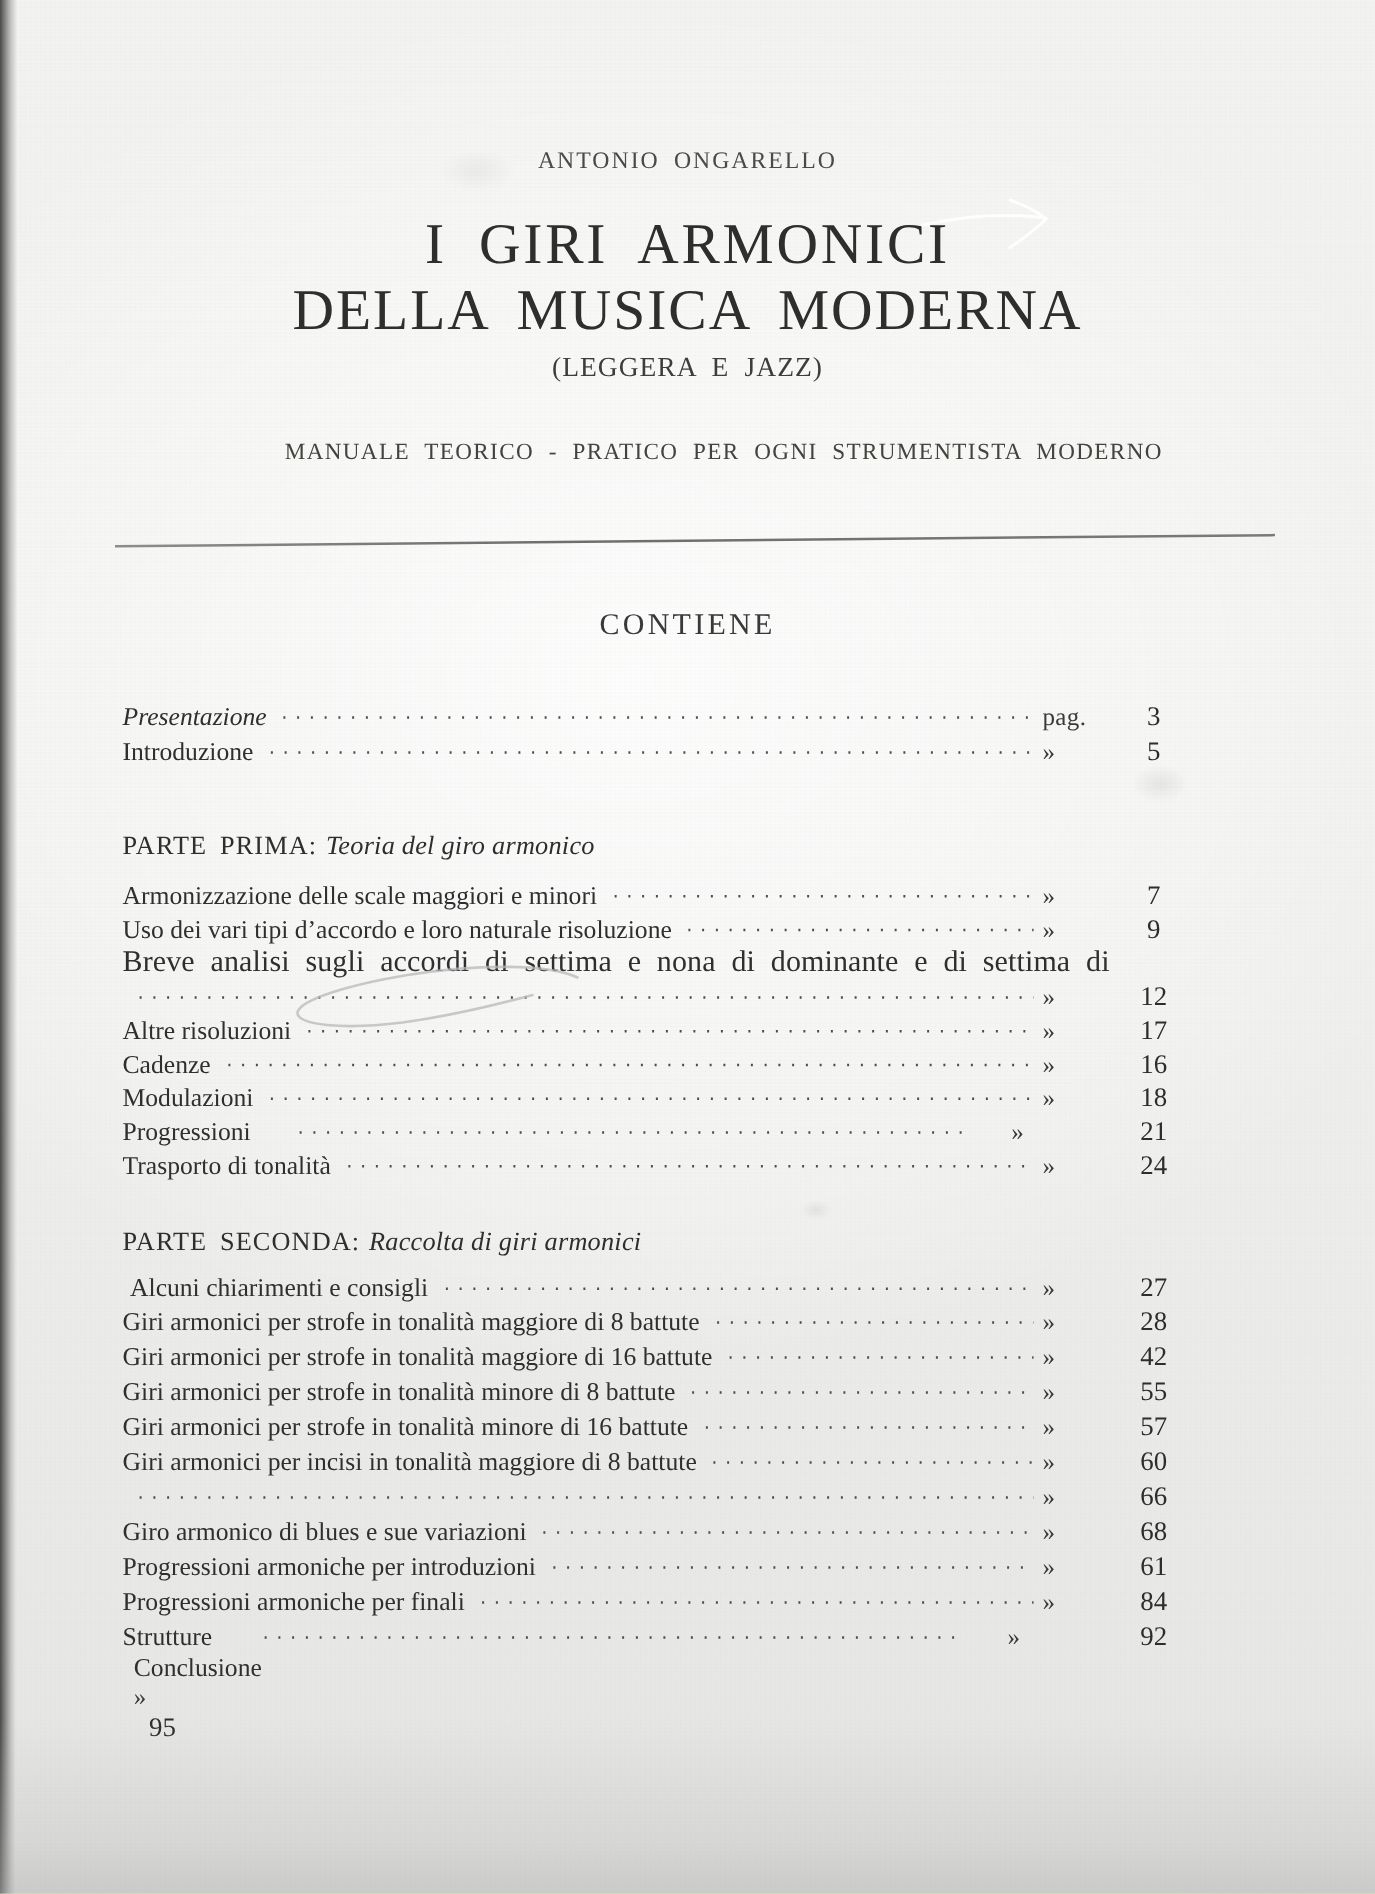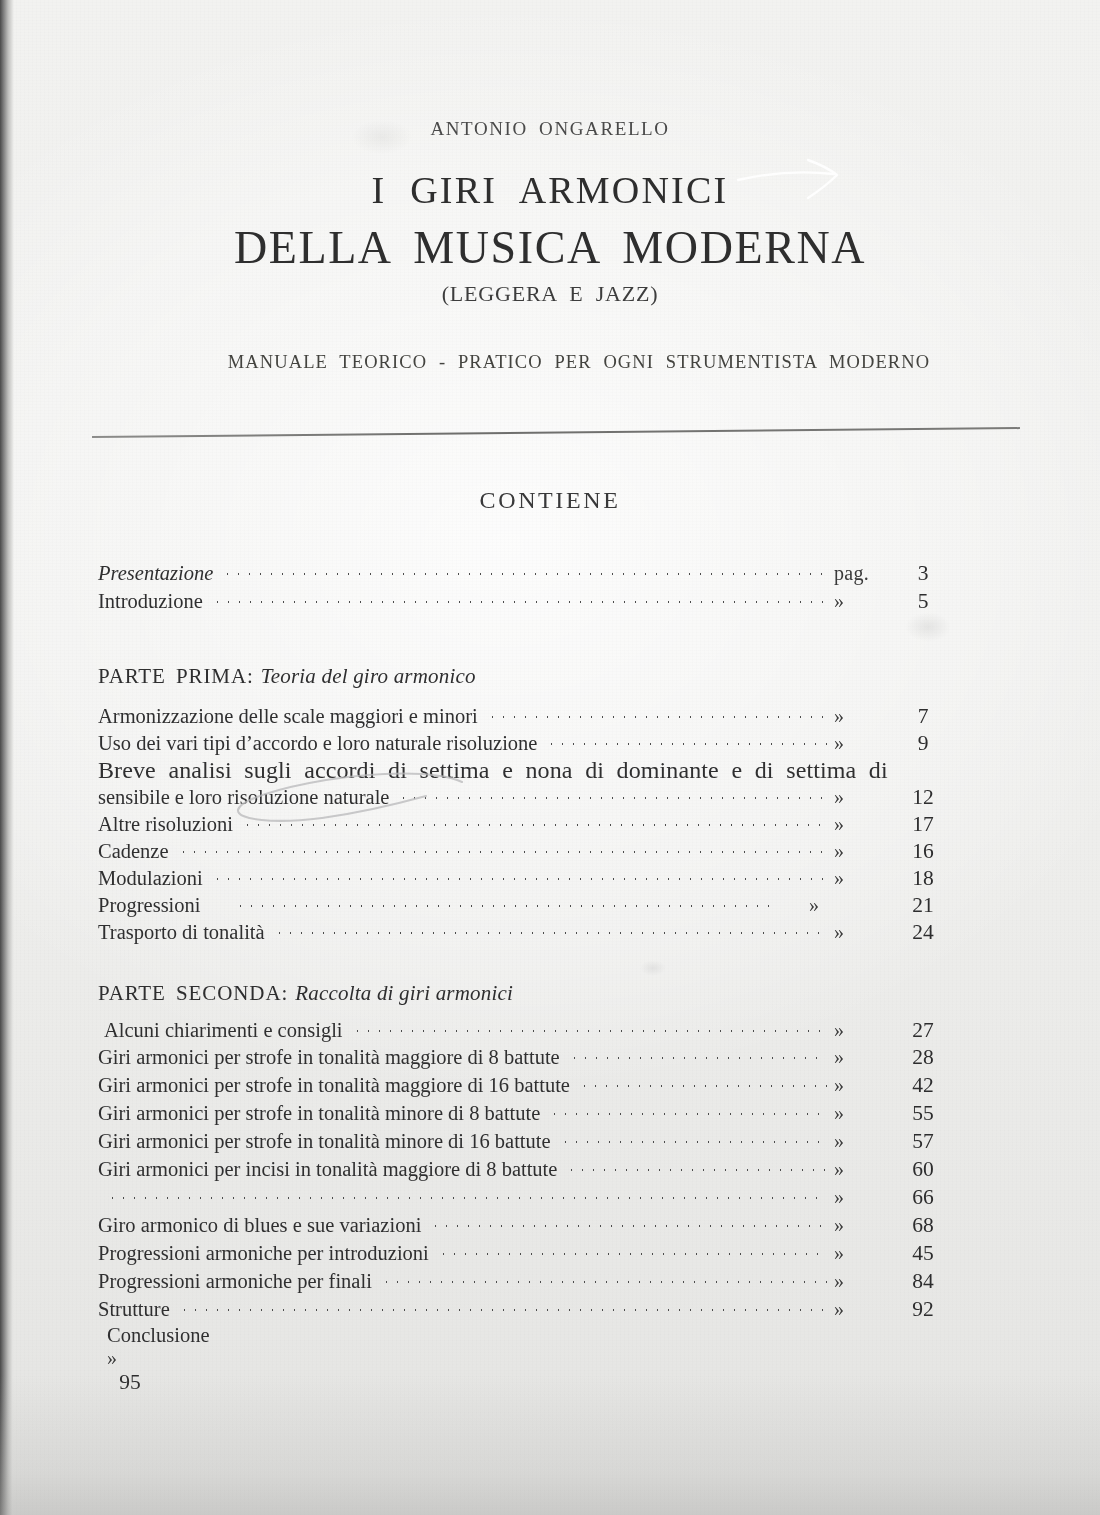--- a/index.html
+++ b/index.html
@@ -60,21 +60,21 @@
     text-align: center;
     font-size: 19px;
     letter-spacing: 1.6px;
     word-spacing: 5px;
     color: #4a4a4a;
   }
   #title-line-1 {
     position: absolute;
     top: 168px; left: 0; width: 1100px;
     text-align: center;
-    font-size: 38px;
+    font-size: 46px;
     letter-spacing: 2.2px;
     word-spacing: 12px;
     color: #2e2e2e;
   }
   #title-line-2 {
     position: absolute;
     top: 221px; left: 0; width: 1100px;
     text-align: center;
     font-size: 46px;
     letter-spacing: 1.6px;
@@ -269,21 +269,20 @@
 
       <div class="toc-row" style="top:730px;">
         <span class="label">Uso dei vari tipi d’accordo e loro naturale risoluzione</span>
         <span class="leader"></span>
         <span class="marker">»</span>
         <span class="pageno">9</span>
       </div>
 
       <div class="wrap-first" style="top:757px;">Breve analisi sugli accordi di settima e nona di dominante e di settima di</div>
       <div class="toc-row" style="top:784px;">
-        <span class="label">sensibile e loro risoluzione naturale</span>
         <span class="leader"></span>
         <span class="marker">»</span>
         <span class="pageno">12</span>
       </div>
 
       <div class="toc-row" style="top:811px;">
         <span class="label">Altre risoluzioni</span>
         <span class="leader"></span>
         <span class="marker">»</span>
         <span class="pageno">17</span>
@@ -373,31 +372,31 @@
         <span class="label">Giro armonico di blues e sue variazioni</span>
         <span class="leader"></span>
         <span class="marker">»</span>
         <span class="pageno">68</span>
       </div>
 
       <div class="toc-row" style="top:1240px;">
         <span class="label">Progressioni armoniche per introduzioni</span>
         <span class="leader"></span>
         <span class="marker">»</span>
-        <span class="pageno">45</span>
+        <span class="pageno">61</span>
       </div>
 
       <div class="toc-row" style="top:1268px;">
         <span class="label">Progressioni armoniche per finali</span>
         <span class="leader"></span>
         <span class="marker">»</span>
         <span class="pageno">84</span>
       </div>
 
-      <div class="toc-row" style="top:1296px;">
+      <div class="toc-row" style="top:1296px;gap:28px;">
         <span class="label">Strutture</span>
         <span class="leader"></span>
         <span class="marker">»</span>
         <span class="pageno">92</span>
       </div>
 
       <div class="toc-row" style="top:1324px;flex-direction:column;">
         <span class="label">Conclusione</span>
         <span class="leader"></span>
         <span class="marker">»</span>

